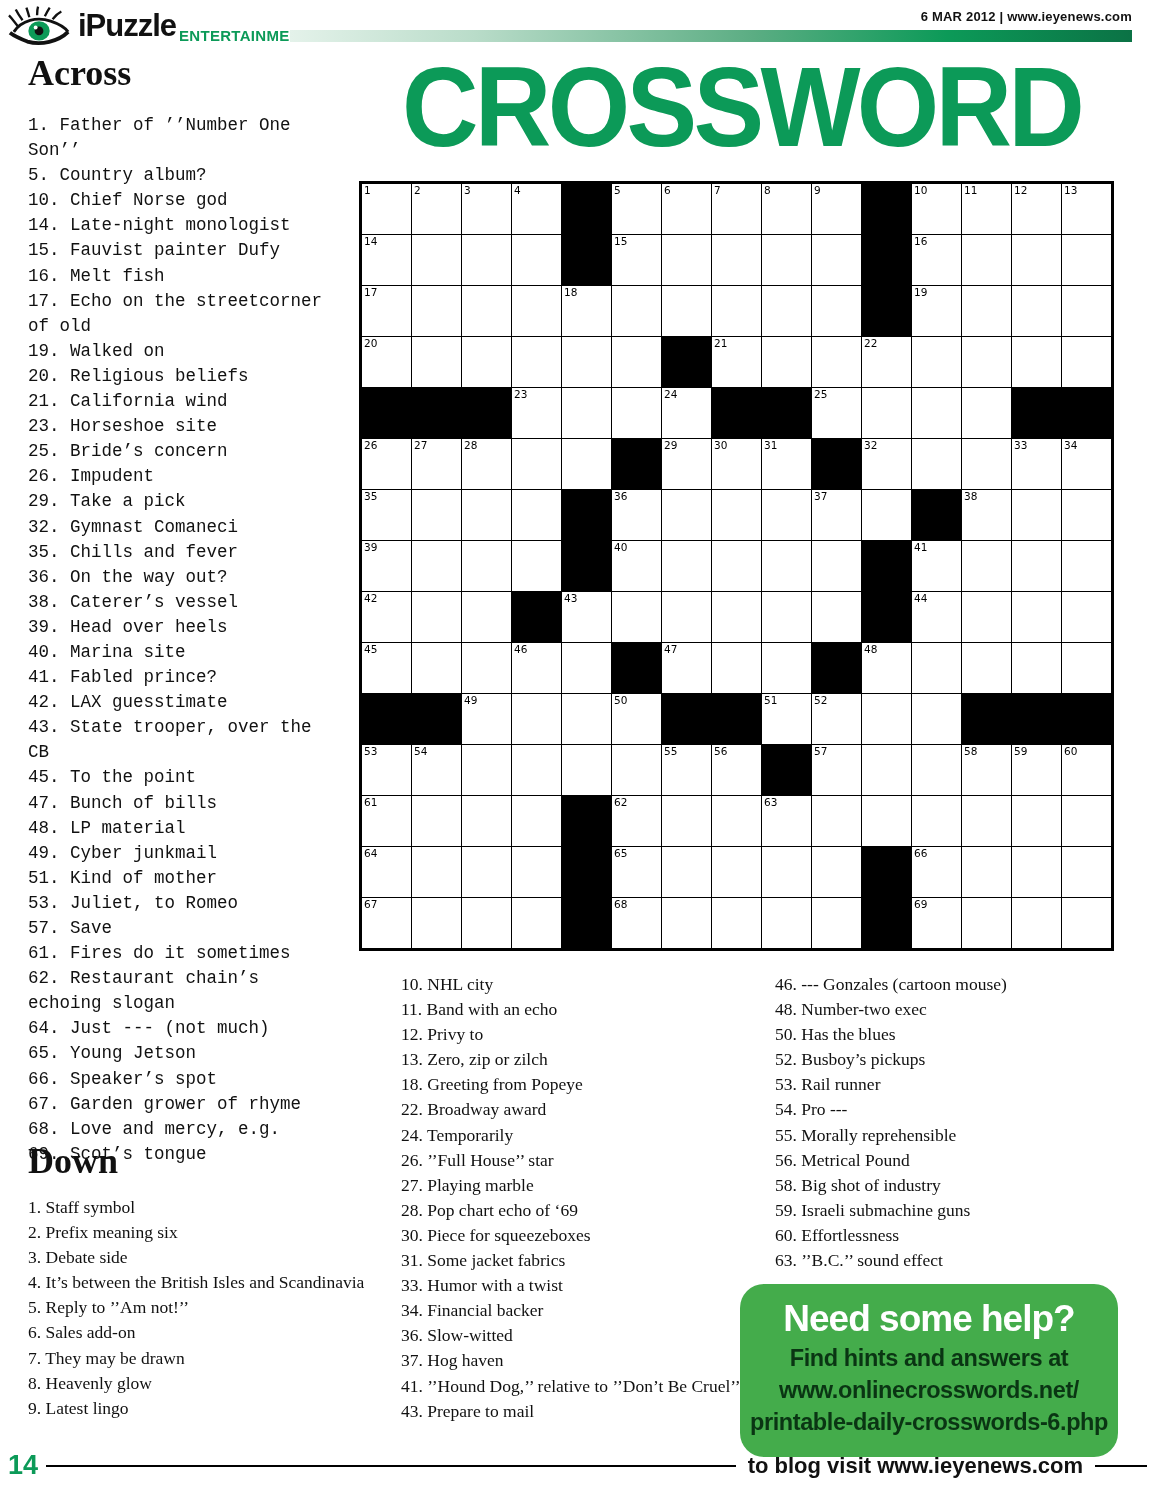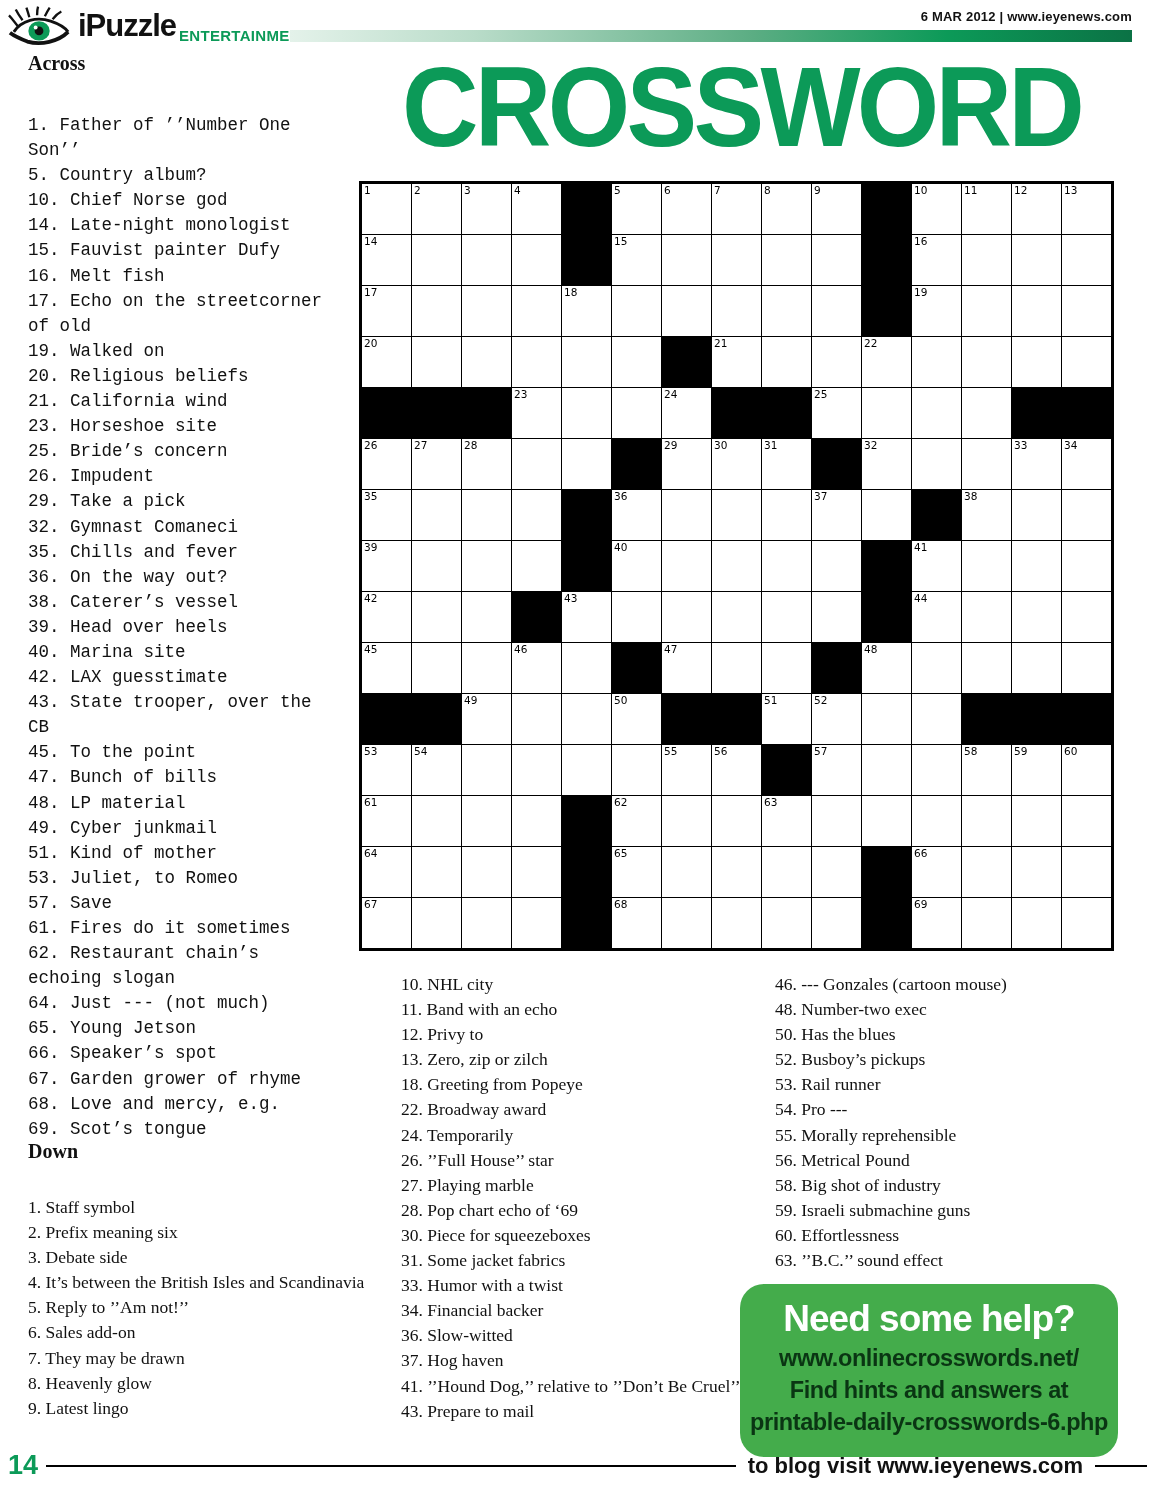--- a/index.html
+++ b/index.html
@@ -11,21 +11,21 @@
   .brand{position:absolute;left:78px;top:8px;font-size:31px;font-weight:bold;letter-spacing:-1px;}
   .section{position:absolute;left:179px;top:27px;font-size:15px;font-weight:bold;
            color:var(--green);letter-spacing:.3px;}
   .dateline{position:absolute;right:27px;top:9px;font-size:13px;font-weight:bold;letter-spacing:.2px;}
   .greenbar{position:absolute;left:290px;top:30px;width:842px;height:12px;
             background:linear-gradient(90deg,var(--bar-start) 0%,#b9dcc9 22%,#5bad83 55%,var(--green) 78%,var(--bar-end) 100%);}
 
   
   .title{position:absolute;left:402px;top:50px;font-size:114px;line-height:1;font-weight:bold;
          color:var(--green);letter-spacing:-4px;transform:scaleX(.93);transform-origin:0 0;white-space:nowrap;}
-  .clue-head{position:absolute;font-family:"Liberation Serif",serif;font-weight:bold;font-size:20px;}
+  .clue-head{position:absolute;font-family:"Liberation Serif",serif;font-weight:bold;font-size:36px;}
   #across-heading{left:28px;top:52px;}
   #down-heading{left:28px;top:1140px;}
   .clue-list{position:absolute;font-family:"Liberation Serif",serif;font-size:17.5px;line-height:25.1px;}
   #across-list{left:28px;top:113px;width:302px;font-family:Liberation Mono, monospace;}
   #down-col1{left:28px;top:1195px;width:348px;}
   #down-col2{left:401px;top:972px;width:358px;}
   #down-col3{left:775px;top:972px;width:384px;}
   .clue{margin:0;}
 
   
@@ -92,20 +92,21 @@
       <div class="clue">23. Horseshoe site</div>
       <div class="clue">25. Bride’s concern</div>
       <div class="clue">26. Impudent</div>
       <div class="clue">29. Take a pick</div>
       <div class="clue">32. Gymnast Comaneci</div>
       <div class="clue">35. Chills and fever</div>
       <div class="clue">36. On the way out?</div>
       <div class="clue">38. Caterer’s vessel</div>
       <div class="clue">39. Head over heels</div>
       <div class="clue">40. Marina site</div>
+      <div class="clue">41. Fabled prince?</div>
       <div class="clue">42. LAX guesstimate</div>
       <div class="clue">43. State trooper, over the CB</div>
       <div class="clue">45. To the point</div>
       <div class="clue">47. Bunch of bills</div>
       <div class="clue">48. LP material</div>
       <div class="clue">49. Cyber junkmail</div>
       <div class="clue">51. Kind of mother</div>
       <div class="clue">53. Juliet, to Romeo</div>
       <div class="clue">57. Save</div>
       <div class="clue">61. Fires do it sometimes</div>
@@ -526,22 +527,22 @@
       <div class="clue">55. Morally reprehensible</div>
       <div class="clue">56. Metrical Pound</div>
       <div class="clue">58. Big shot of industry</div>
       <div class="clue">59. Israeli submachine guns</div>
       <div class="clue">60. Effortlessness</div>
       <div class="clue">63. ’’B.C.’’ sound effect</div>
     </div>
 
   <div id="help-box">
     <div class="help-title">Need some help?</div>
+    <div class="help-line">Find hints and answers at</div>
     <div class="help-line">www.onlinecrosswords.net/</div>
-    <div class="help-line">Find hints and answers at</div>
     <div class="help-line">printable-daily-crosswords-6.php</div>
   </div>
 
   <div id="footer">
     <span class="page-num">14</span>
     <span class="fline long"></span>
     <span class="footer-note">to blog visit www.ieyenews.com</span>
     <span class="fline short"></span>
   </div>
 

